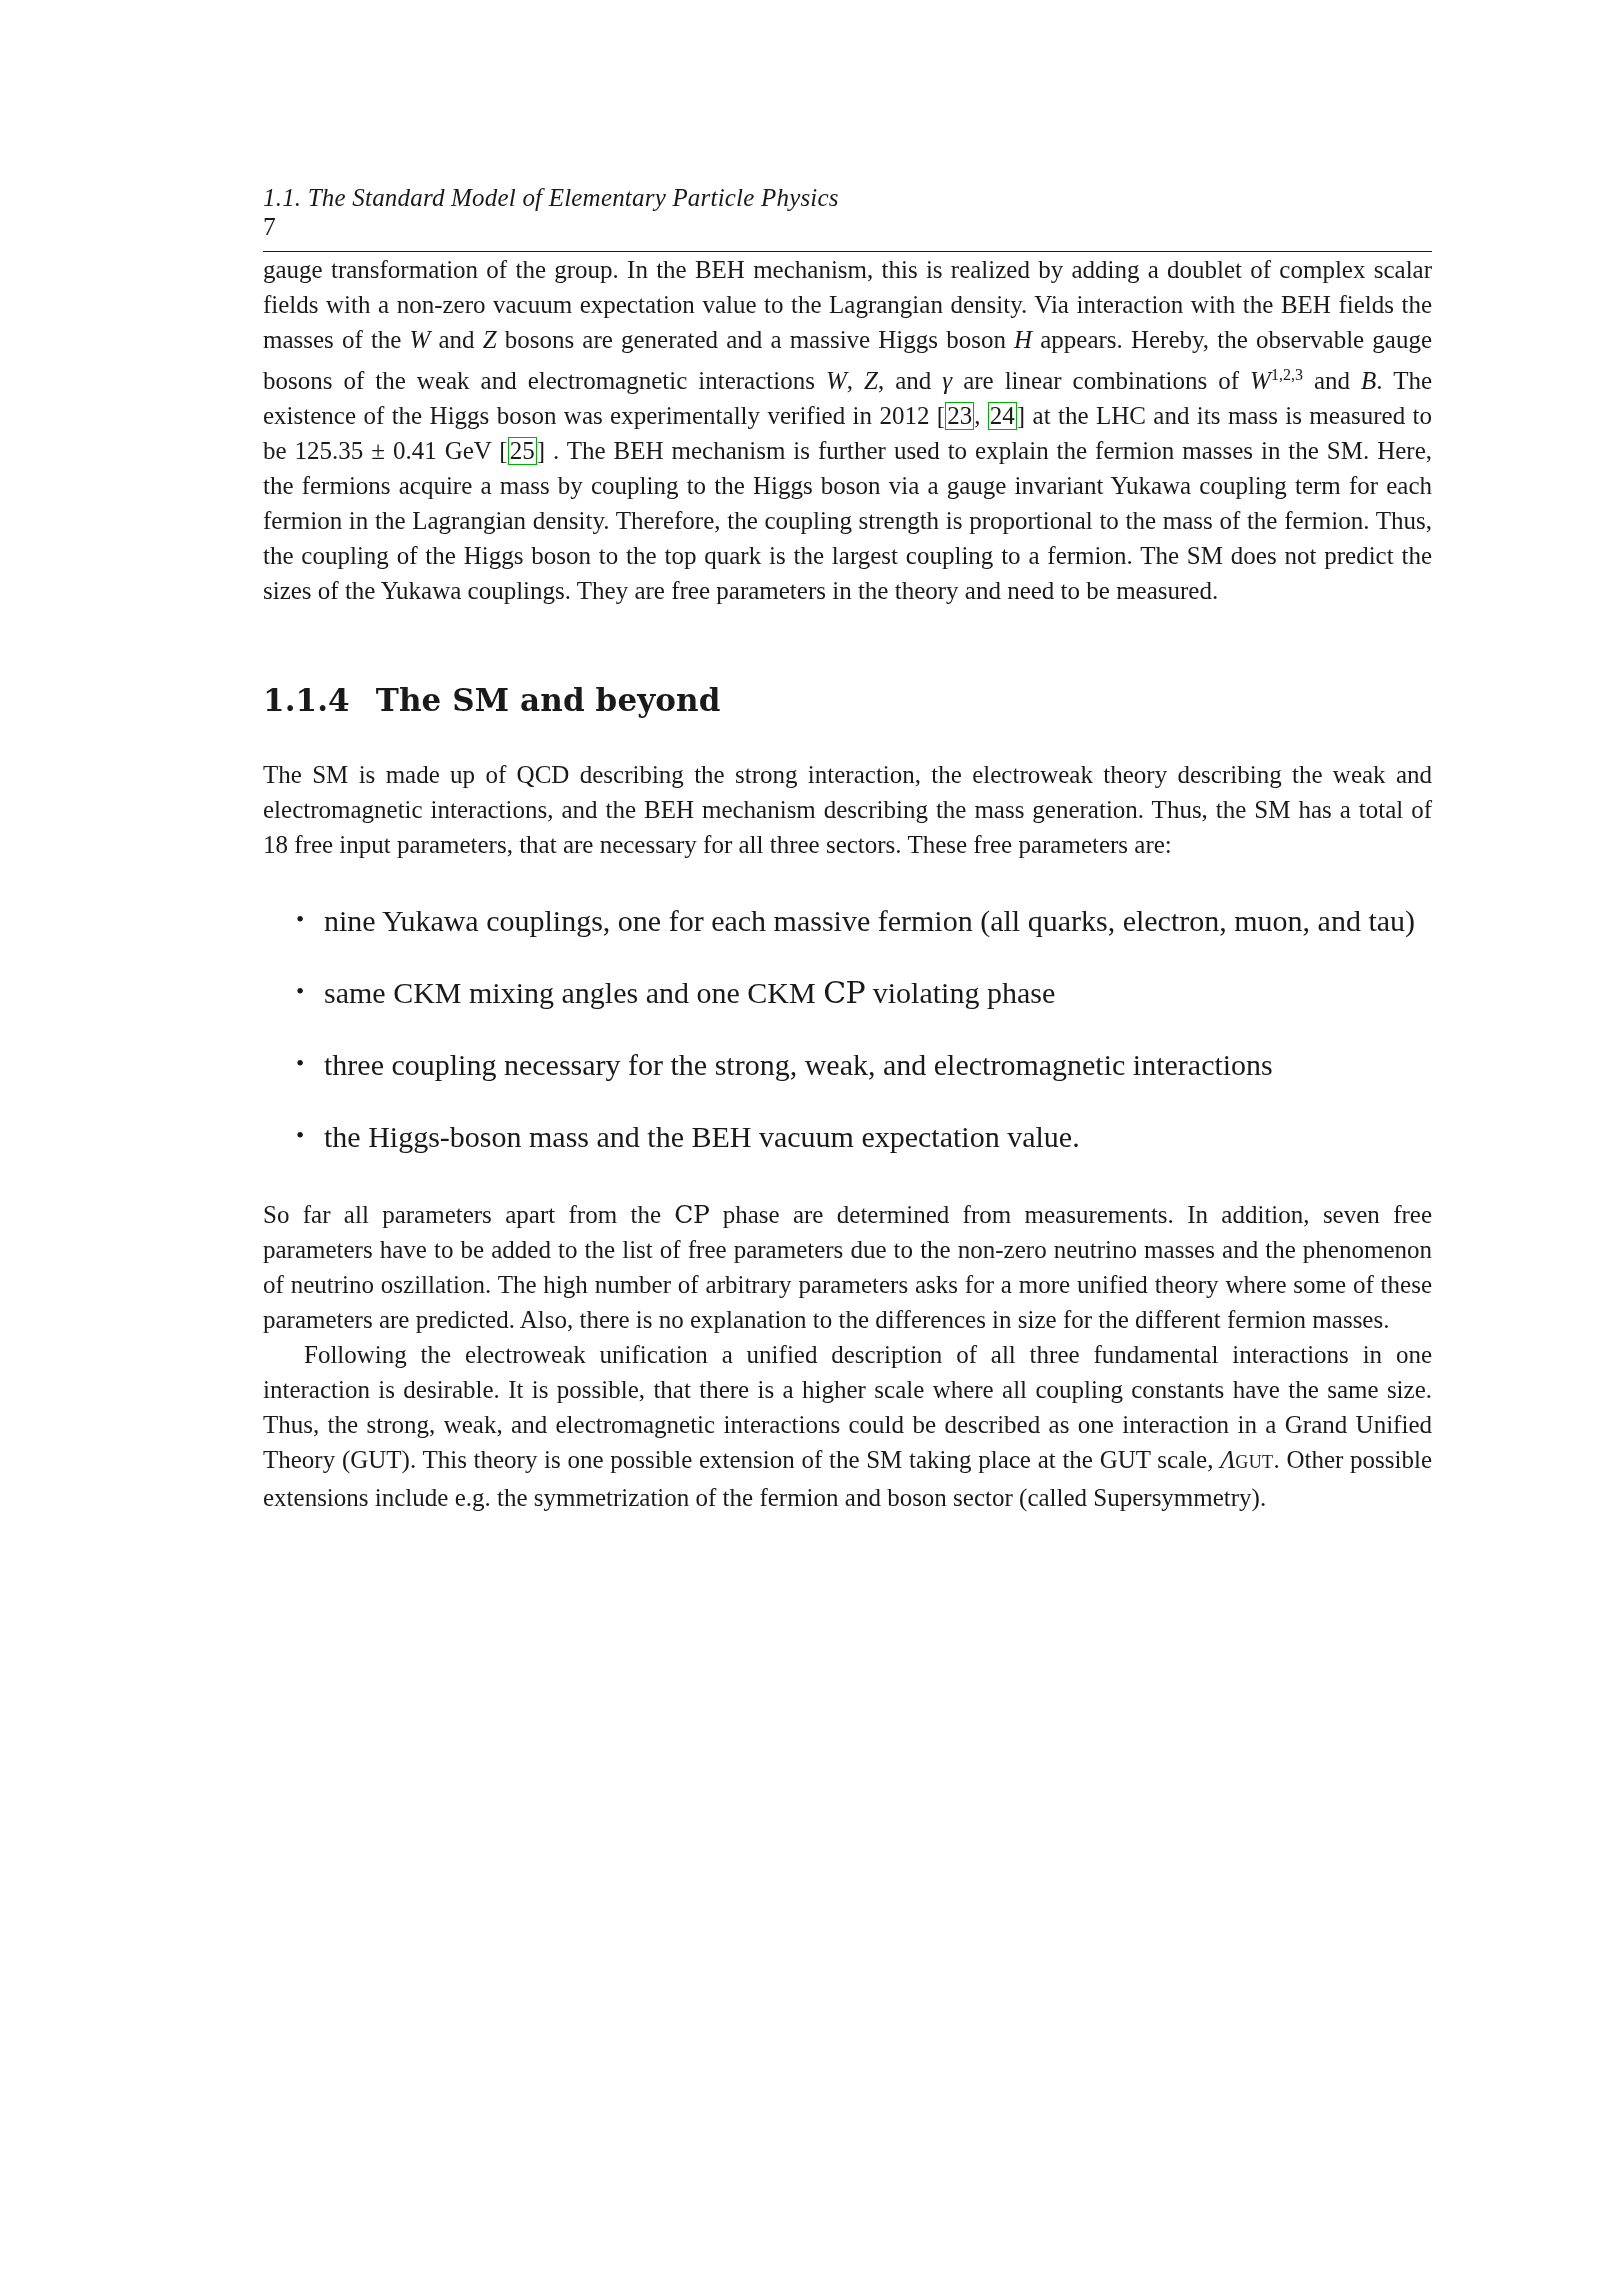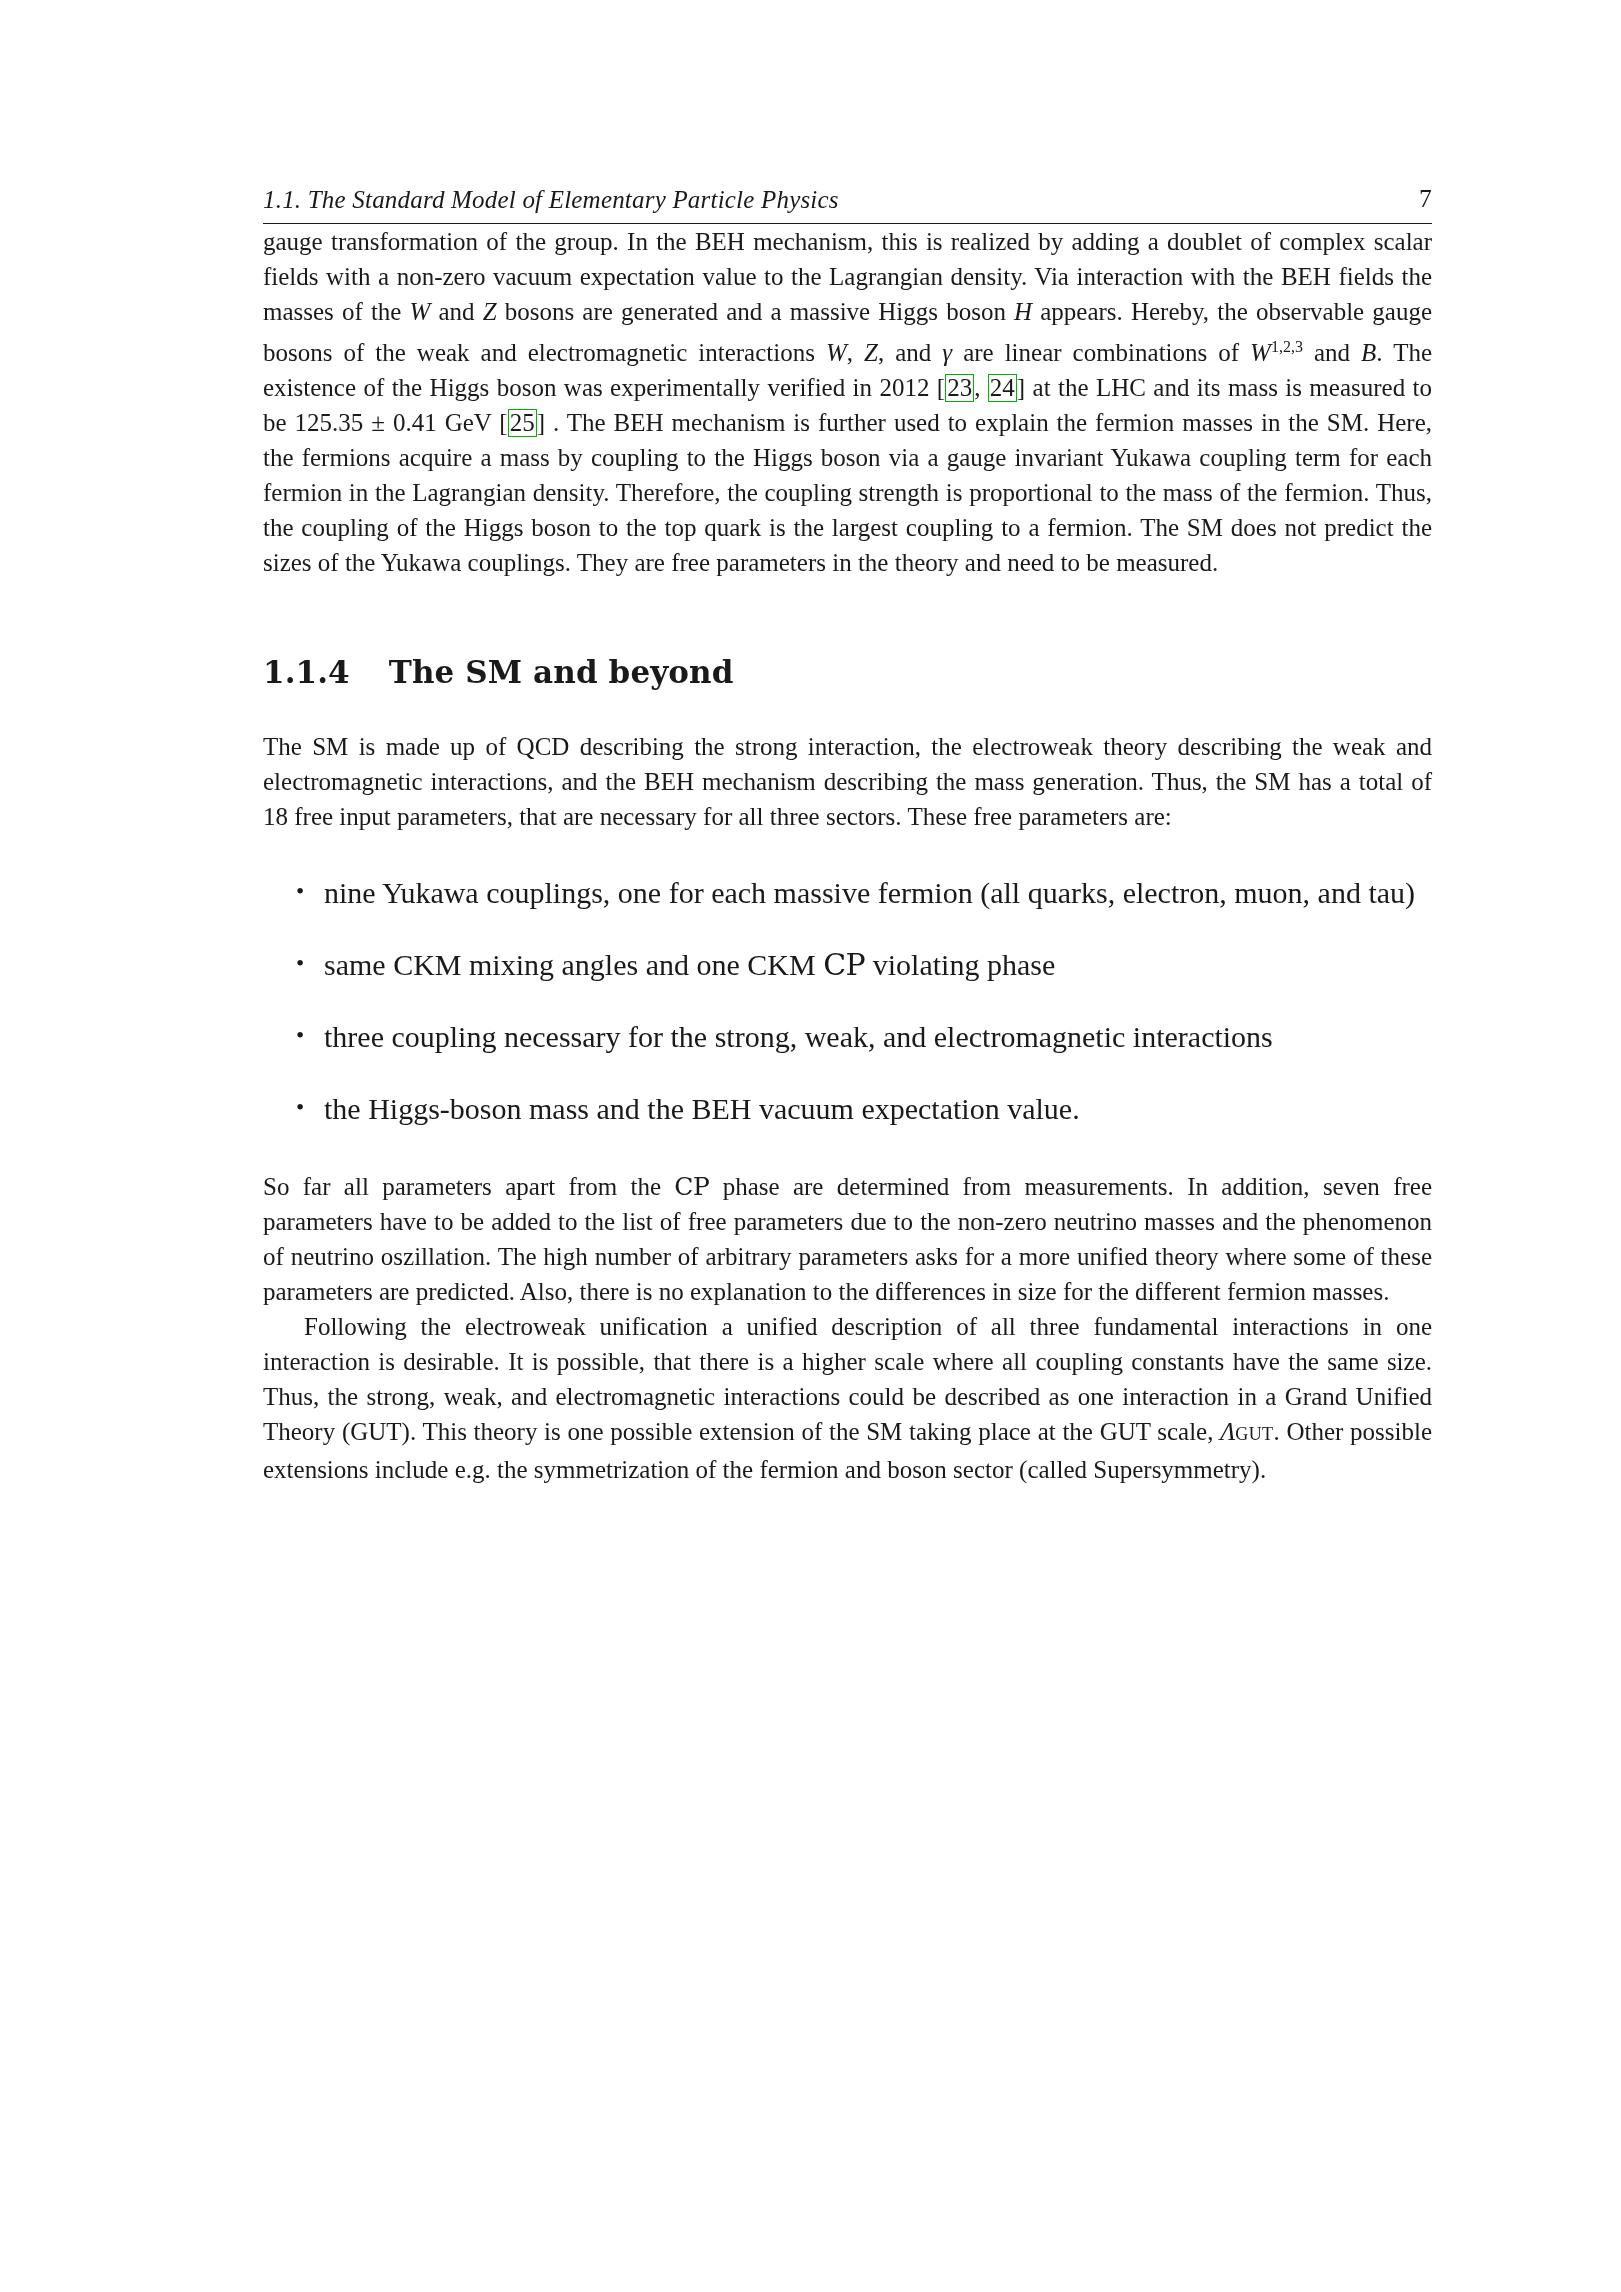--- a/index.html
+++ b/index.html
@@ -23,27 +23,27 @@
   }
   .content {
     position: absolute;
     left: 263px;
     top: 184px;
     width: 1169px;
   }
   
   .header-row {
     display: flex;
-    align-items: flex-end;
     justify-content: space-between;
     font-style: italic;
     font-size: 25px;
     letter-spacing: 0.2px;
     padding-bottom: 8.8px;
     border-bottom: 1.6px solid #1a1a1a;
+    flex-direction: column;
   }
   .header-left {
     display: flex;
     gap: 19.6px;
   }
   .header-num {
     font-style: normal;
     font-size: 25.5px;
   }
   
@@ -65,21 +65,21 @@
   h2.section {
     font-family: "DejaVu Serif", serif;
     font-weight: bold;
     font-size: 31px;
     margin: 0;
     padding: 0;
     letter-spacing: 0.1px;
   }
   .section-wrap {
     display: flex;
-    gap: 39px;
+    gap: 26px;
     margin-top: 74px;
     margin-bottom: 39px;
     align-items: baseline;
   }
   
   ul.bullets {
     list-style: none;
     margin: 0;
     padding: 0;
     margin-top: 41px;

